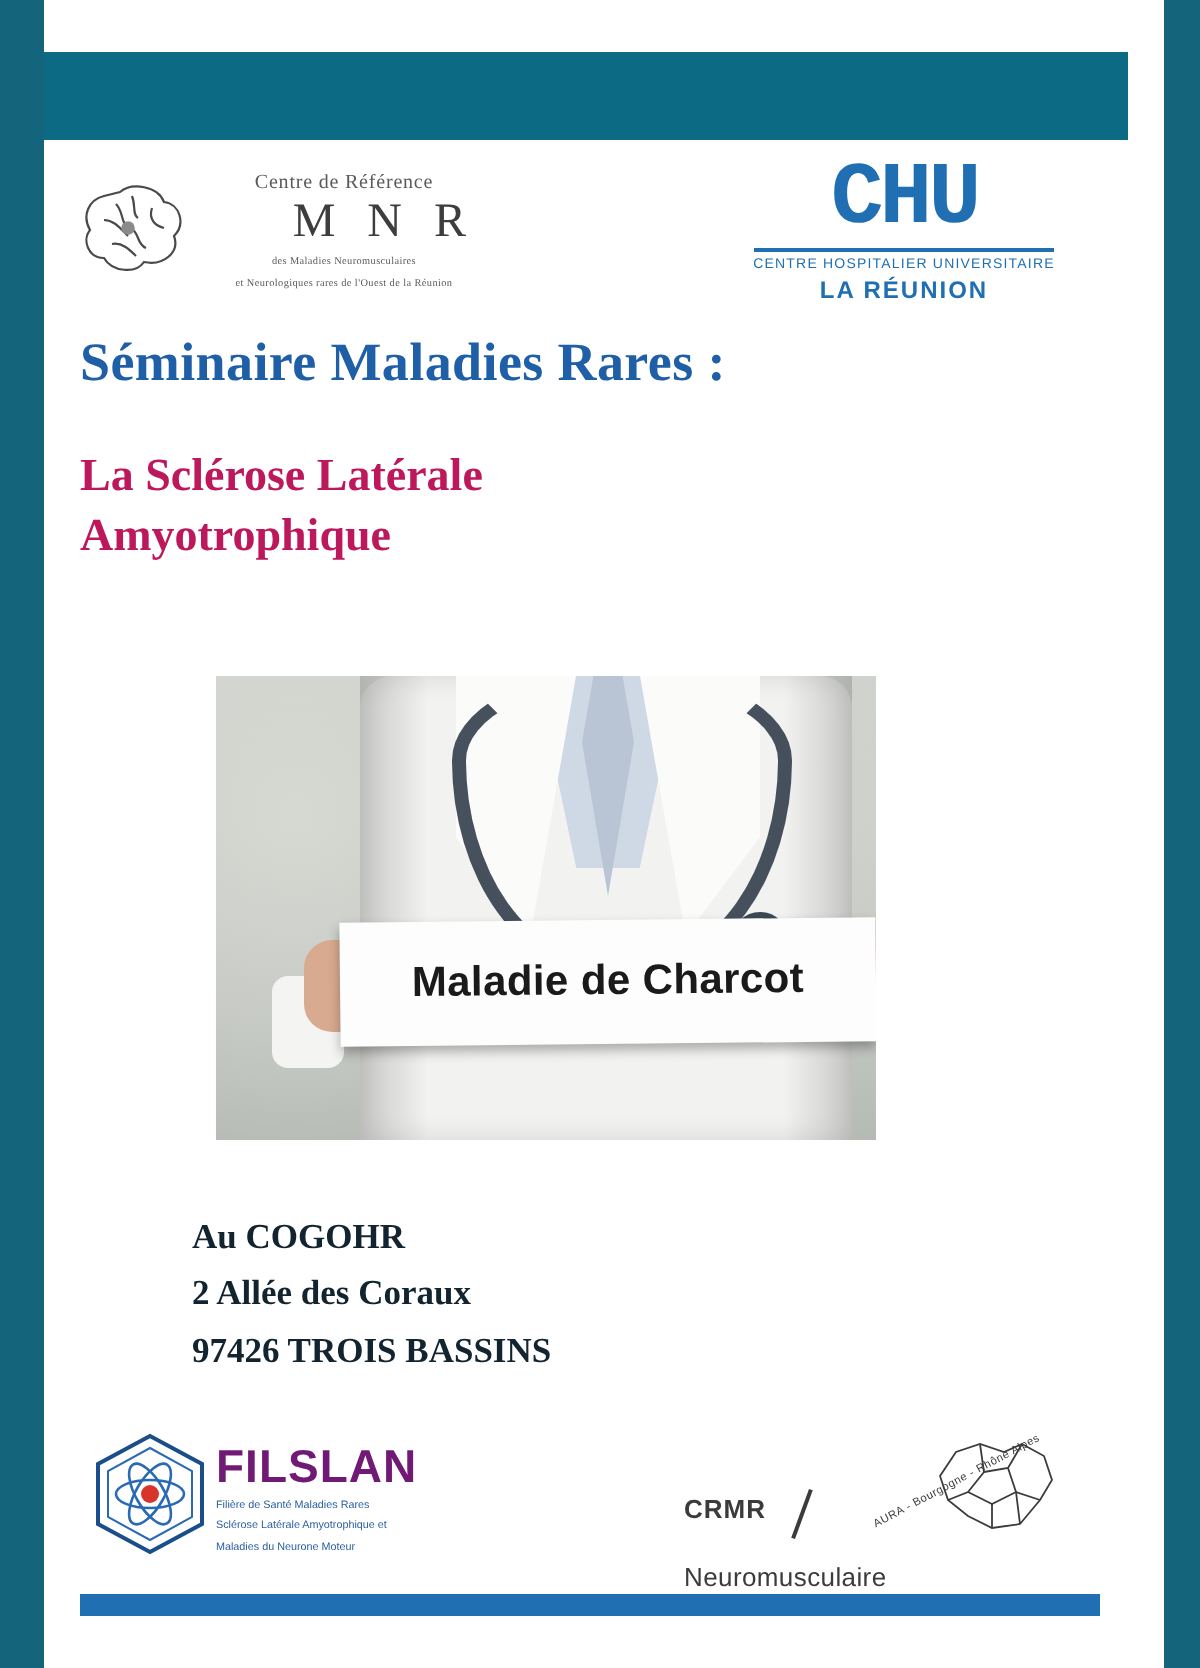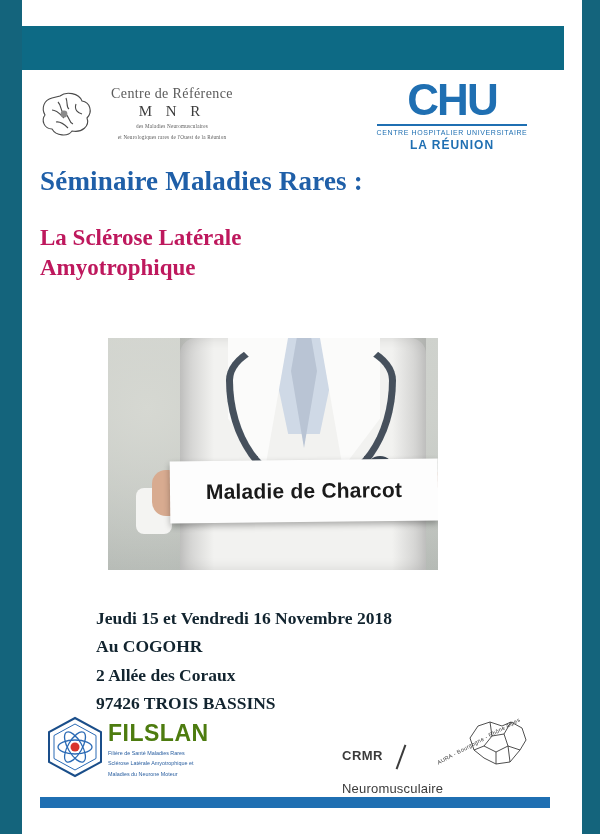--- a/index.html
+++ b/index.html
@@ -90,29 +90,30 @@
   }
   .mnr-text {
     position: absolute;
     left: 74px;
     top: 8px;
     width: 132px;
     text-align: center;
     color: #4c4c4c;
   }
   .mnr-top {
-    font-size: 14px;
+    font-size: 10px;
     letter-spacing: 0.4px;
     color: #5a5a5a;
   }
   .mnr-big {
-    font-size: 15px;
+    font-size: 24px;
     letter-spacing: 5px;
     color: #3d3d3d;
     margin-top: 1px;
+    text-align: right;
   }
   .mnr-sub {
     font-size: 5.2px;
     color: #5a5a5a;
     line-height: 1.5;
     margin-top: 3px;
     letter-spacing: 0.2px;
   }
 
   .chu-logo {
@@ -121,21 +122,21 @@
     top: 4px;
     width: 180px;
     height: 78px;
     text-align: center;
   }
   .chu-mark {
     position: relative;
     height: 44px;
   }
   .chu-letters {
-    font-family: Liberation Sans, sans-serif;
+    font-family: Liberation Mono, monospace;
     font-size: 44px;
     font-weight: bold;
     color: #1f6fb2;
     letter-spacing: -2px;
     line-height: 44px;
   }
   .chu-rule {
     width: 150px;
     height: 2px;
     background: #1f6fb2;
@@ -373,21 +374,21 @@
   }
   .filslan-text {
     position: absolute;
     left: 62px;
     top: 6px;
   }
   .filslan-name {
     font-family: "Liberation Sans", sans-serif;
     font-size: 23px;
     font-weight: bold;
-    color: #4d7c0f;
+    color: #701a75;
     letter-spacing: 0.5px;
   }
   .filslan-sub {
     font-family: "Liberation Sans", sans-serif;
     font-size: 5.4px;
     color: #2a5fa0;
     line-height: 1.55;
     margin-top: 2px;
   }
 
@@ -512,21 +513,20 @@
     <div class="cuff-l"></div>
     <div class="cuff-r"></div>
     <div class="hand-l"></div>
     <div class="hand-r"></div>
     <div class="sign">
       <span class="sign-text">Maladie de Charcot</span>
     </div>
   </div>
 
   <div class="details">
-    <div>Jeudi 15 et Vendredi  16 Novembre 2018</div>
     <div>Au COGOHR</div>
     <div>2 Allée des Coraux</div>
     <div>97426 TROIS BASSINS</div>
   </div>
 
   <div class="filslan">
     <svg class="hex" viewBox="0 0 58 62">
       <polygon points="29,2 55,16 55,46 29,60 3,46 3,16" fill="none" stroke="#1a4e8a" stroke-width="2"></polygon>
       <polygon points="29,8 50,19.5 50,42.5 29,54 8,42.5 8,19.5" fill="none" stroke="#2a6ab5" stroke-width="1"></polygon>
       <ellipse cx="29" cy="31" rx="17" ry="7" fill="none" stroke="#2a6ab5" stroke-width="1.3"></ellipse>

